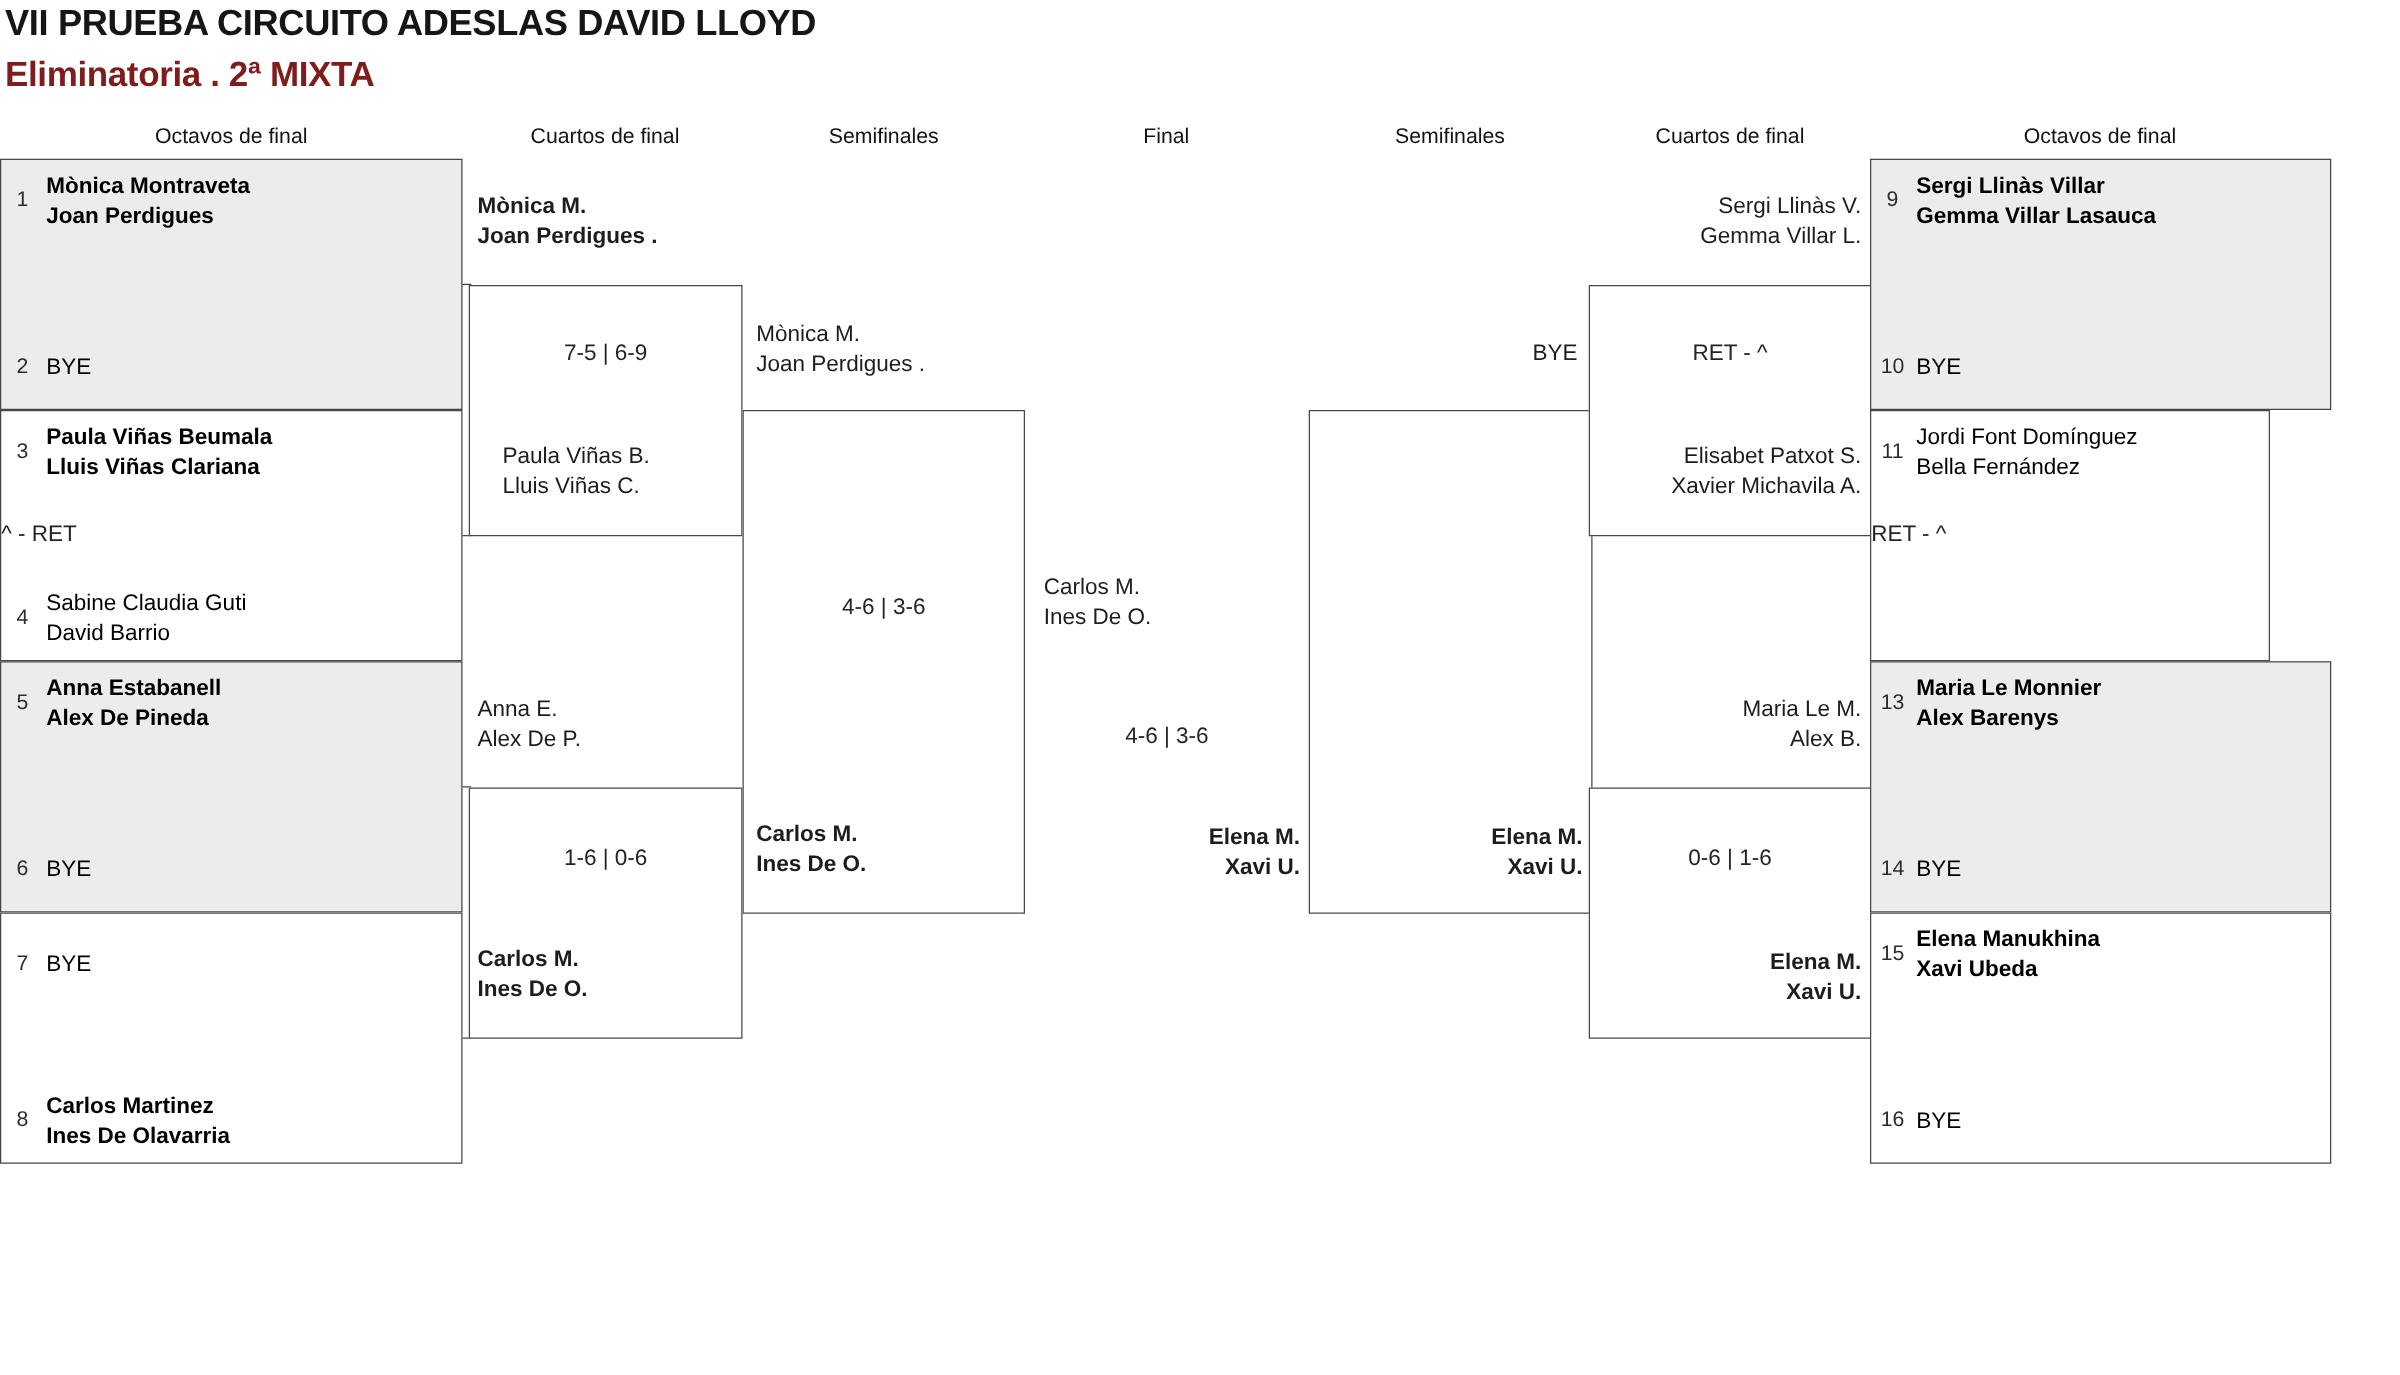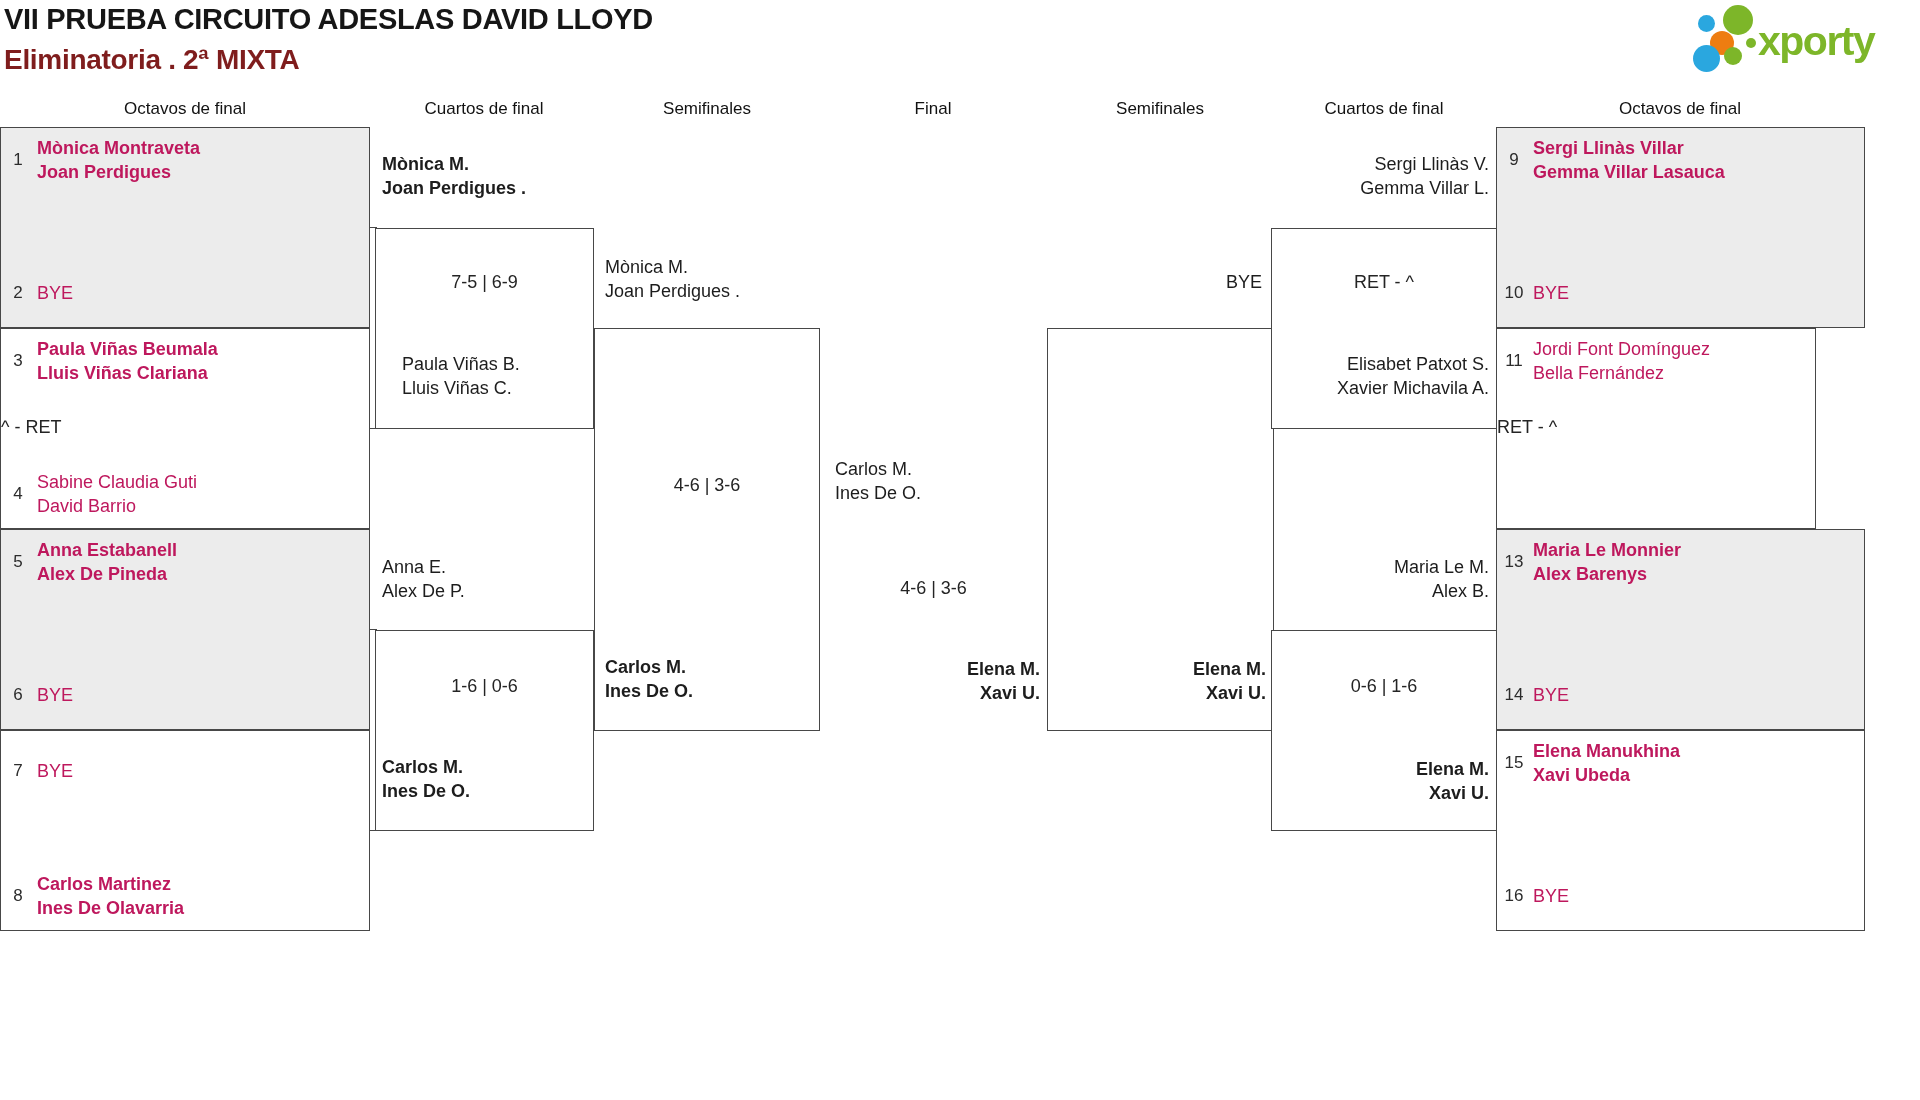--- a/index.html
+++ b/index.html
@@ -5,48 +5,39 @@
   html,body{margin:0;padding:0;background:#fff;}
   .stage{position:relative;width:1920px;height:1100px;background:#fff;overflow:hidden;
          font-family:"Liberation Sans",sans-serif;color:#1d1d1d;}
   .t1{position:absolute;left:4px;top:3px;font-size:29px;font-weight:bold;color:#161616;letter-spacing:-0.3px;}
   .t2{position:absolute;left:4px;top:44px;font-size:28px;font-weight:bold;color:#7f1d1d;letter-spacing:-0.3px;}
   .rh{position:absolute;top:99px;transform:translateX(-50%);font-size:17px;color:#121212;white-space:nowrap;}
   .box{position:absolute;border:1px solid #474747;background:#fff;box-sizing:border-box;}
   .box.gray{background:#ececec;}
   .orow{position:absolute;left:6px;display:flex;align-items:center;gap:8px;}
   .seed{min-width:22px;text-align:center;font-size:17px;color:#2c2c2c;flex:0 0 auto;}
-  .names{font-size:18px;line-height:24px;color:#be185d;}
+  .names{font-size:18px;line-height:24px;color:#000000;}
   .win{font-weight:bold;}
   .pair{position:absolute;font-size:18px;line-height:24px;color:#1d1d1d;white-space:nowrap;}
   .pair.right{text-align:right;}
   .score{position:absolute;font-size:18px;line-height:24px;color:#242424;text-align:center;}
   .mscore{position:absolute;left:0;right:0;top:88px;text-align:left;font-size:18px;color:#242424;}
   .stub{position:absolute;height:1px;background:#474747;}
   .logo{position:absolute;left:1688px;top:2px;width:225px;height:74px;}
   .dot{position:absolute;border-radius:50%;}
   .logo-text{position:absolute;left:70px;top:16px;font-size:41px;font-weight:bold;letter-spacing:-1.5px;}
 </style>
 </head>
 <body>
 
 <div class="stage">
 
   <div class="t1">VII PRUEBA CIRCUITO ADESLAS DAVID LLOYD</div>
   <div class="t2">Eliminatoria . 2ª MIXTA</div>
 
-  <div class="logo">
-    <span class="dot" style="left:10px;top:13px;width:17px;height:17px;background:#2aa7df"></span>
-    <span class="dot" style="left:35px;top:3px;width:30px;height:30px;background:#7db629"></span>
-    <span class="dot" style="left:22px;top:29px;width:24px;height:24px;background:#ee7d11"></span>
-    <span class="dot" style="left:5px;top:43px;width:27px;height:27px;background:#2aa7df"></span>
-    <span class="dot" style="left:36px;top:45px;width:18px;height:18px;background:#7db629"></span>
-    <span class="dot" style="left:58px;top:36px;width:10px;height:10px;background:#7db629"></span>
-    <span class="logo-text" style="color:#7db629">xporty</span>
-  </div>
 
   <div class="rh" style="left:185px">Octavos de final</div>
   <div class="rh" style="left:484px">Cuartos de final</div>
   <div class="rh" style="left:707px">Semifinales</div>
   <div class="rh" style="left:933px">Final</div>
   <div class="rh" style="left:1160px">Semifinales</div>
   <div class="rh" style="left:1384px">Cuartos de final</div>
   <div class="rh" style="left:1680px">Octavos de final</div>
 
   <div class="stub" style="left:369px;top:227px;width:8px"></div>

